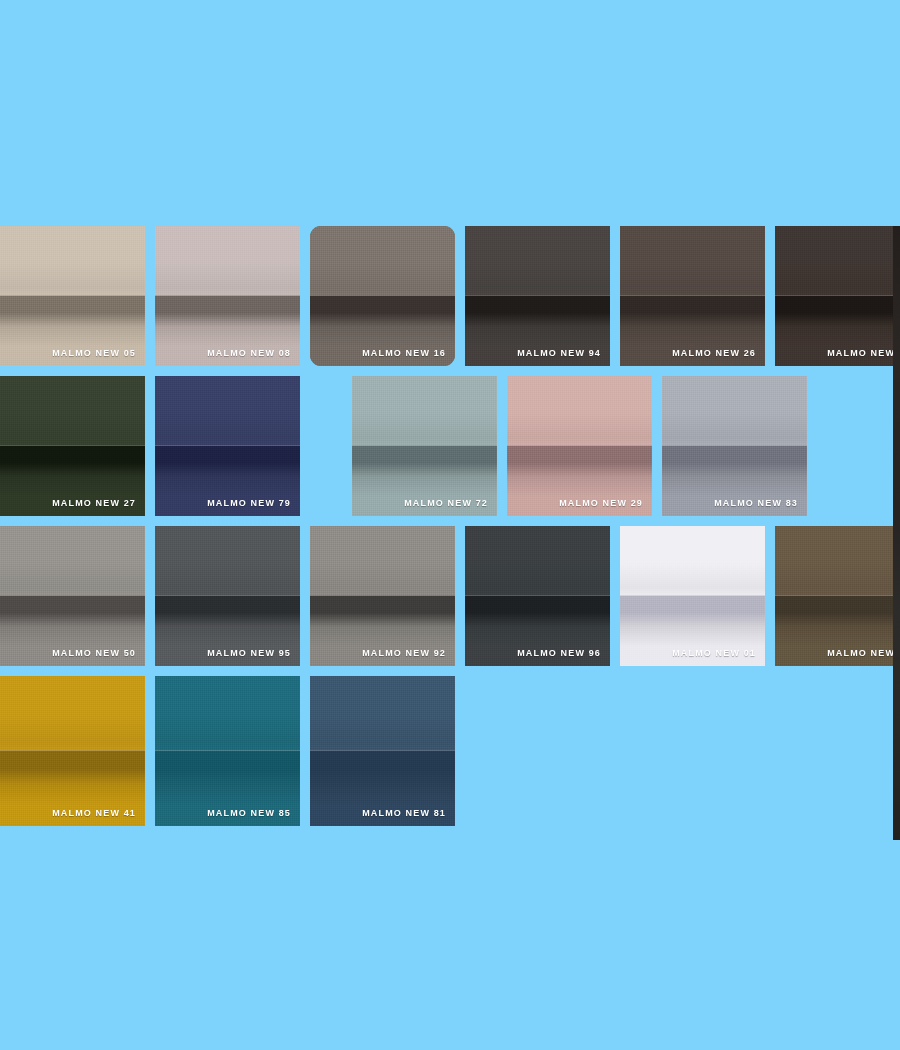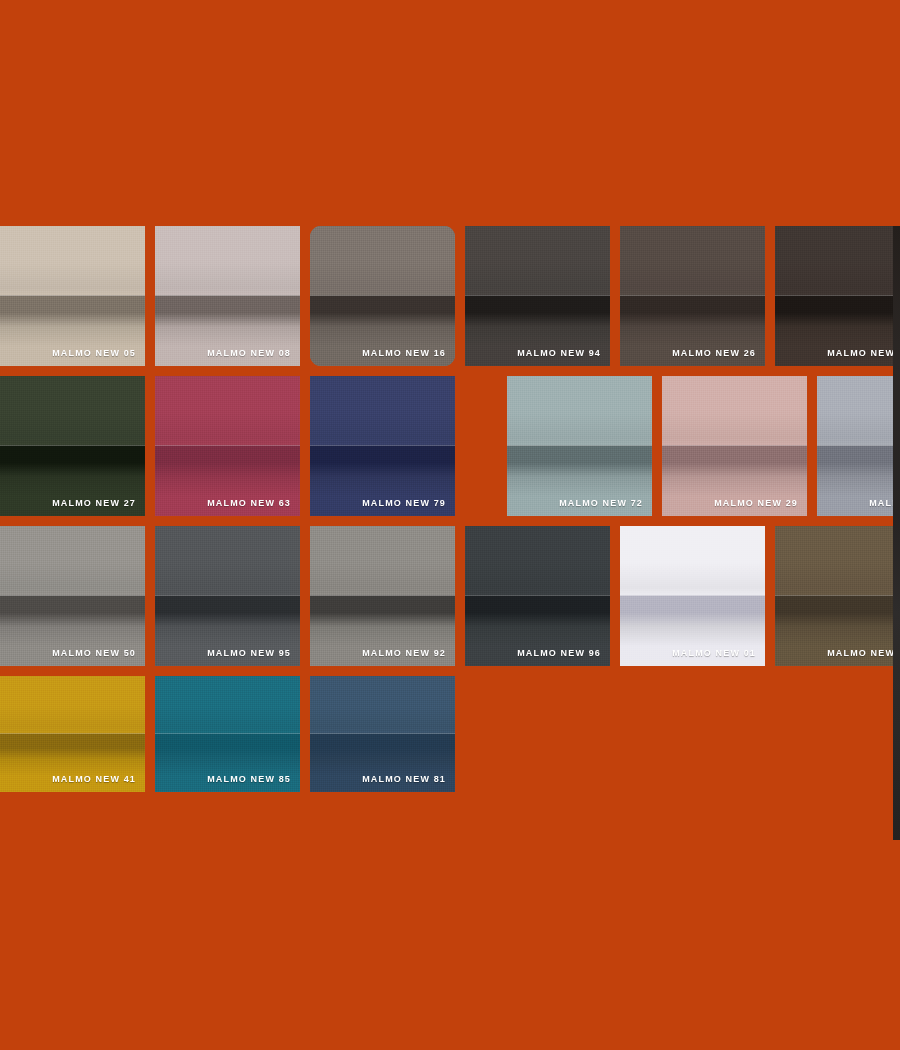--- a/index.html
+++ b/index.html
@@ -10,21 +10,21 @@
     height: 1050px;
     background: #ffffff;
     font-family: "Liberation Sans", sans-serif;
     overflow: hidden;
   }
 
   #swatch-app {
     position: relative;
     width: 900px;
     height: 1050px;
-    background: #c2410c;
+    background: #7dd3fc;
   }
 
   
   #page-edge-strip {
     position: absolute;
     left: 893px;
     top: 226px;
     width: 7px;
     height: 614px;
     background: linear-gradient(180deg,
@@ -48,21 +48,21 @@
   }
 
   .swatch-tile {
     position: relative;
     width: 145px;
     height: 140px;
     overflow: hidden;
     flex: 0 0 145px;
     background: #cccccc;
   }
-  .swatch-row.tall .swatch-tile { height: 116px; }
+  .swatch-row.tall .swatch-tile { height: 150px; }
 
   
   .tile-fabric {
     position: absolute;
     inset: 0;
   }
 
   
   .tile-weave {
     position: absolute;
@@ -151,26 +151,20 @@
           <div class="tile-label">MALMO NEW 28</div>
         </div>
       </div>
       <div class="swatch-row">
         <div class="swatch-tile" style="background: rgb(53, 64, 45);">
           <div class="tile-fabric" style="background: linear-gradient(rgb(57, 67, 49) 0%, rgb(57, 67, 49) 26%, rgb(54, 64, 47) 44%, rgb(56, 66, 48) 49%, rgb(17, 24, 13) 50%, rgb(17, 24, 13) 62%, rgb(42, 52, 35) 72%, rgb(47, 58, 39) 86%, rgb(47, 58, 39) 100%);"></div>
           <div class="tile-crease" style="top: 49.5%;"></div>
           <div class="tile-weave"></div>
           <div class="tile-label">MALMO NEW 27</div>
         </div>
-        <div class="swatch-tile" style="background: rgb(163, 61, 85);">
-          <div class="tile-fabric" style="background: linear-gradient(rgb(164, 63, 86) 0%, rgb(164, 63, 86) 26%, rgb(156, 60, 82) 44%, rgb(161, 62, 84) 49%, rgb(125, 45, 67) 50%, rgb(125, 45, 67) 62%, rgb(146, 54, 76) 72%, rgb(162, 60, 84) 86%, rgb(162, 60, 84) 100%);"></div>
-          <div class="tile-crease" style="top: 49.5%;"></div>
-          <div class="tile-weave"></div>
-          <div class="tile-label">MALMO NEW 63</div>
-        </div>
         <div class="swatch-tile" style="background: rgb(55, 62, 105);">
           <div class="tile-fabric" style="background: linear-gradient(rgb(57, 65, 107) 0%, rgb(57, 65, 107) 26%, rgb(54, 62, 102) 44%, rgb(56, 64, 105) 49%, rgb(29, 35, 71) 50%, rgb(29, 35, 71) 62%, rgb(47, 54, 92) 72%, rgb(52, 60, 102) 86%, rgb(52, 60, 102) 100%);"></div>
           <div class="tile-crease" style="top: 49.5%;"></div>
           <div class="tile-weave"></div>
           <div class="tile-label">MALMO NEW 79</div>
         </div>
         <div class="swatch-tile" style="background: rgb(156, 174, 175); margin-left: 42px;">
           <div class="tile-fabric" style="background: linear-gradient(rgb(159, 177, 178) 0%, rgb(159, 177, 178) 26%, rgb(151, 168, 169) 44%, rgb(156, 173, 174) 49%, rgb(95, 110, 112) 50%, rgb(95, 110, 112) 62%, rgb(137, 154, 155) 72%, rgb(152, 171, 172) 86%, rgb(152, 171, 172) 100%);"></div>
           <div class="tile-crease" style="top: 49.5%;"></div>
           <div class="tile-weave"></div>

